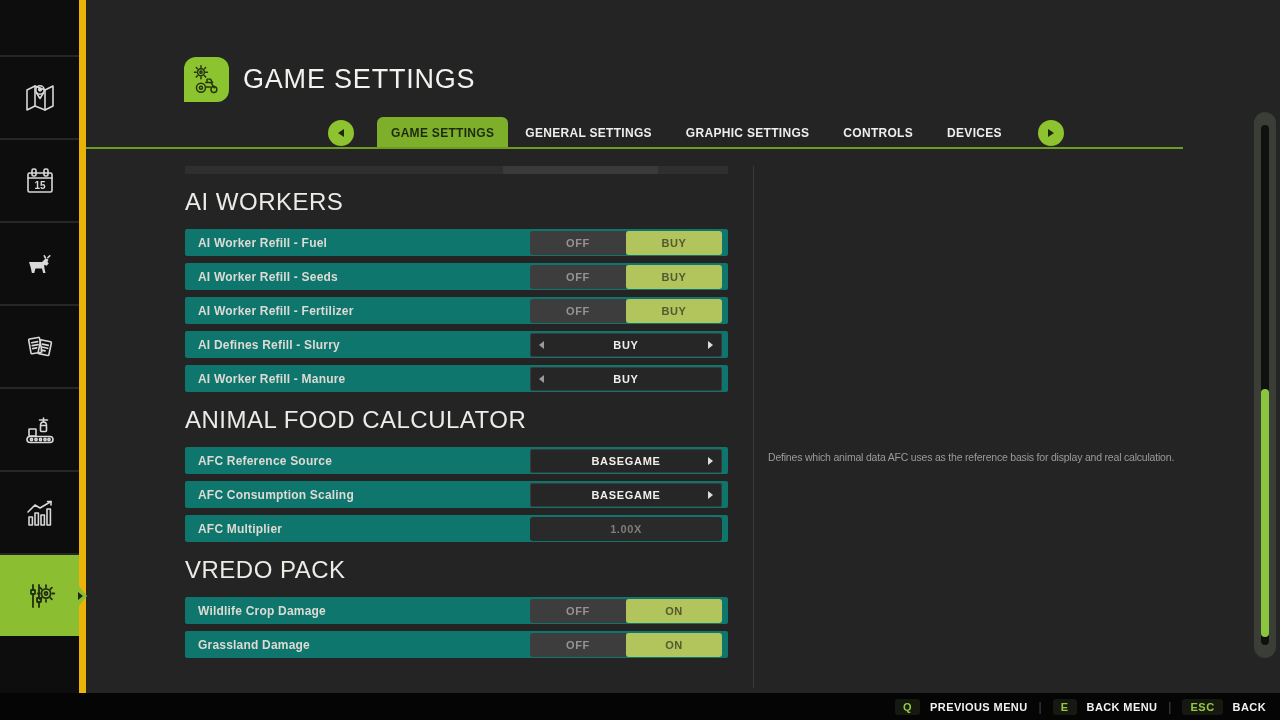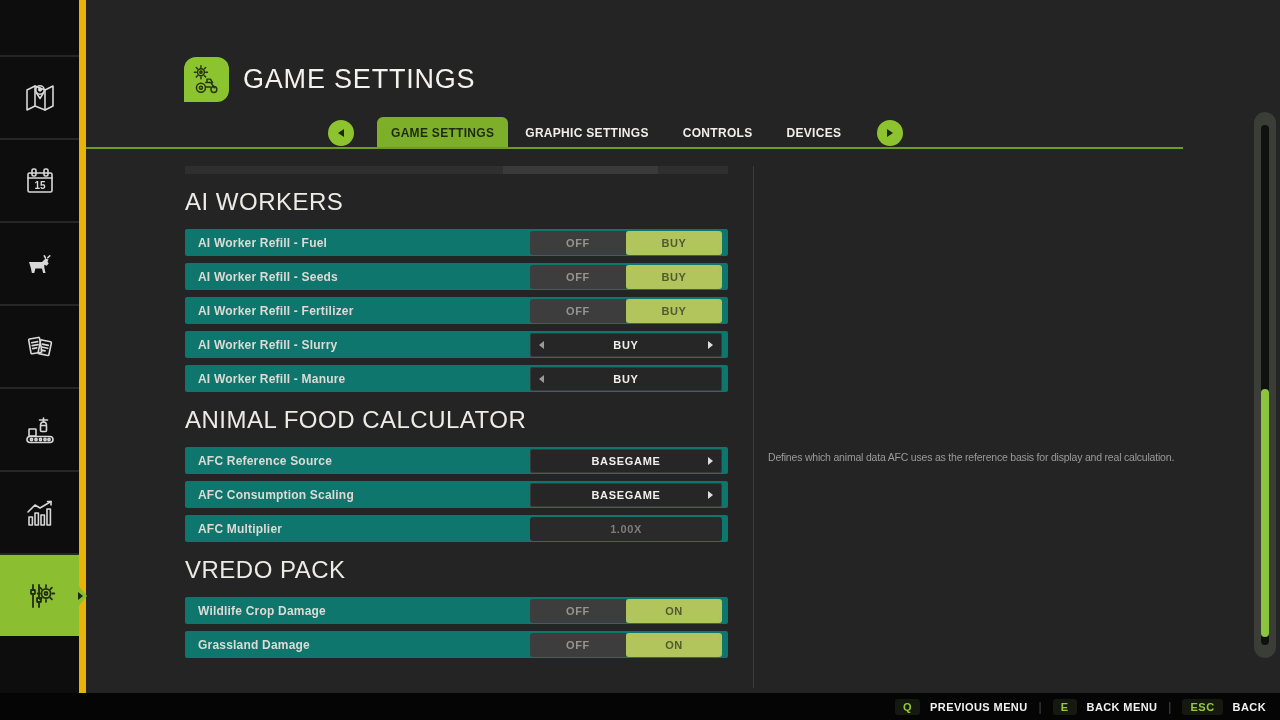--- a/index.html
+++ b/index.html
@@ -196,20 +196,21 @@
   </span>
 </div>
 <h1 class="page-title">GAME SETTINGS</h1>
 
 <div class="tab-bar">
   <div class="arrow-btn">
     <span class="tri-l"></span>
   </div>
   <div style="display:flex;height:31px;">
       <div class="tab active">GAME SETTINGS</div>
+      <div class="tab">GENERAL SETTINGS</div>
       <div class="tab">GRAPHIC SETTINGS</div>
       <div class="tab">CONTROLS</div>
       <div class="tab">DEVICES</div>
     </div>
   <div class="arrow-btn next-btn">
     <span class="tri-r"></span>
   </div>
 </div>
 <div class="tab-underline"></div>
 
@@ -241,21 +242,21 @@
       <div class="row">
         <span class="row-label">AI Worker Refill - Fertilizer</span>
         <div class="control">
           <div class="toggle">
             <div class="toggle-opt">OFF</div>
             <div class="toggle-opt on">BUY</div>
           </div>
         </div>
       </div>
       <div class="row">
-        <span class="row-label">AI Worker Refill - Slurry</span>
+        <span class="row-label">AI Defines Refill - Slurry</span>
         <div class="control">
           <div class="selector">
             <span class="sel-arrow left"></span>
             <span>BUY</span>
             <span class="sel-arrow right"></span>
           </div>
         </div>
       </div>
       <div class="row">
         <span class="row-label">AI Worker Refill - Manure</span>

